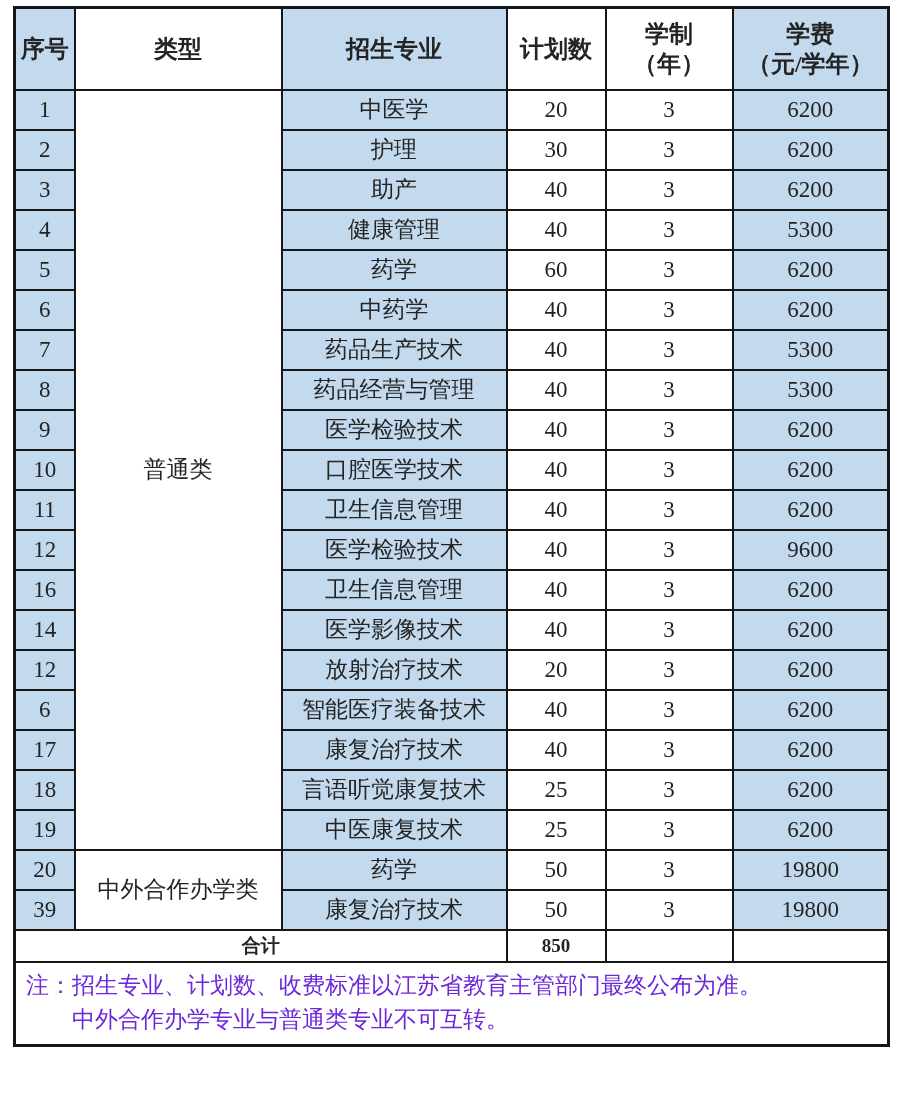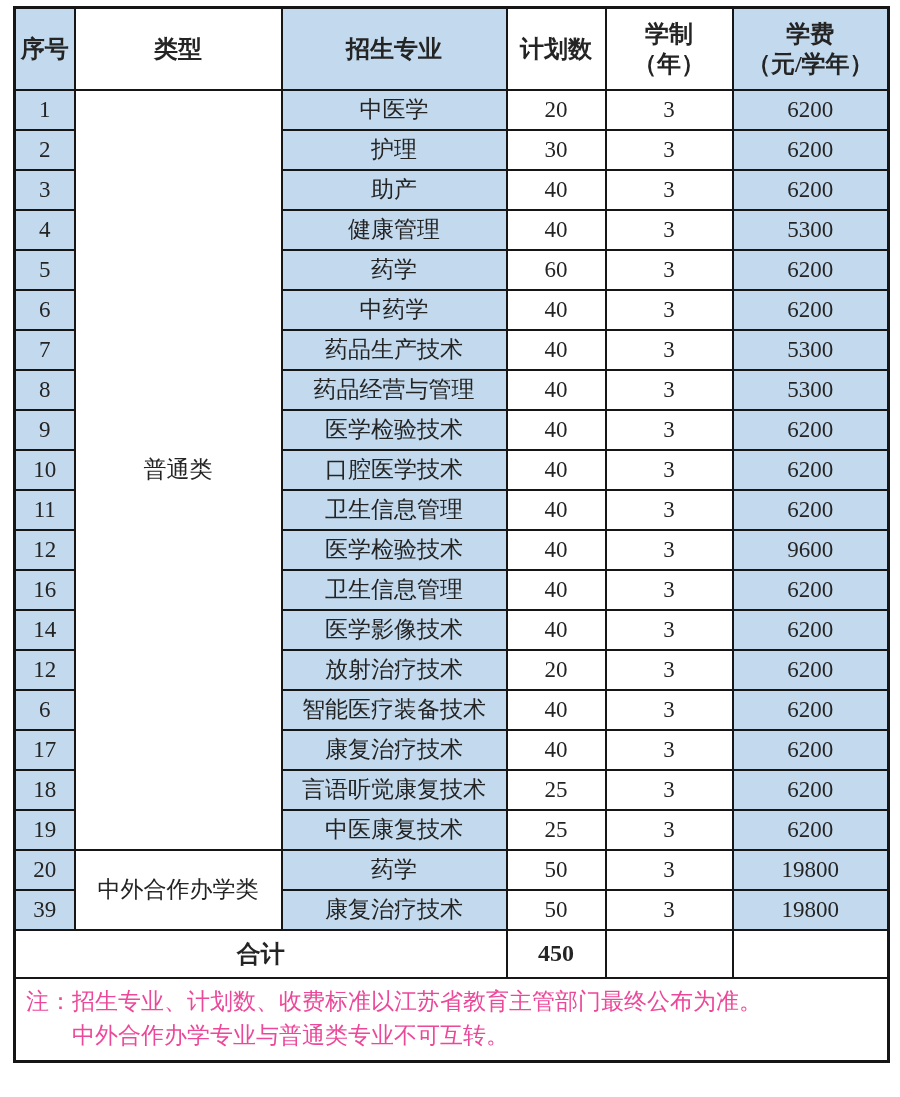--- a/index.html
+++ b/index.html
@@ -34,37 +34,37 @@
     line-height: 1.25;
   }
   tbody.rows td {
     height: 40px;
     font-size: 23px;
     font-weight: normal;
   }
   .blue  { background: #c3daee; }
   .white { background: #ffffff; }
   tr.total-row td {
-    height: 48px;
-    font-size: 24px;
+    height: 32px;
+    font-size: 19px;
     font-weight: bold;
     border-radius: 13px;
   }
   td.note-cell {
     height: 80px;
     text-align: left;
     vertical-align: middle;
     padding: 6px 10px;
   }
   .note {
     font-size: 23px;
     line-height: 1.5;
     padding-left: 2em;
     text-indent: -2em;
-    color: #ec4899;
+    color: #6d28d9;
   }
 </style>
 </head>
 <body>
 
 <div class="page">
   <table class="plan-table">
     <colgroup>
       <col style="width:60px">
       <col style="width:207px">
@@ -236,21 +236,21 @@
           <td class="blue">39</td>
           <td class="blue">康复治疗技术</td>
           <td class="white">50</td>
           <td class="white">3</td>
           <td class="blue">19800</td>
         </tr>
       </tbody>
     <tbody>
       <tr class="total-row">
         <td colspan="3" class="white">合计</td>
-        <td class="white">450</td>
+        <td class="white">850</td>
         <td class="white"></td>
         <td class="white"></td>
       </tr>
       <tr>
         <td colspan="6" class="white note-cell">
           <div class="note">
             <span>注：招生专业、计划数、收费标准以江苏省教育主管部门最终公布为准。</span><br>
             <span>中外合作办学专业与普通类专业不可互转。</span>
           </div>
         </td>

